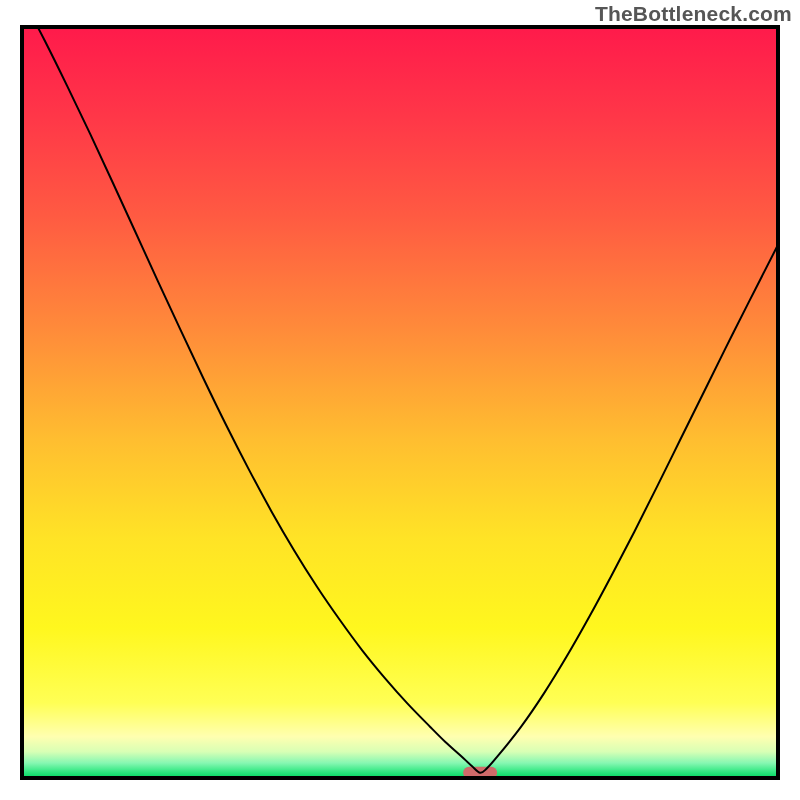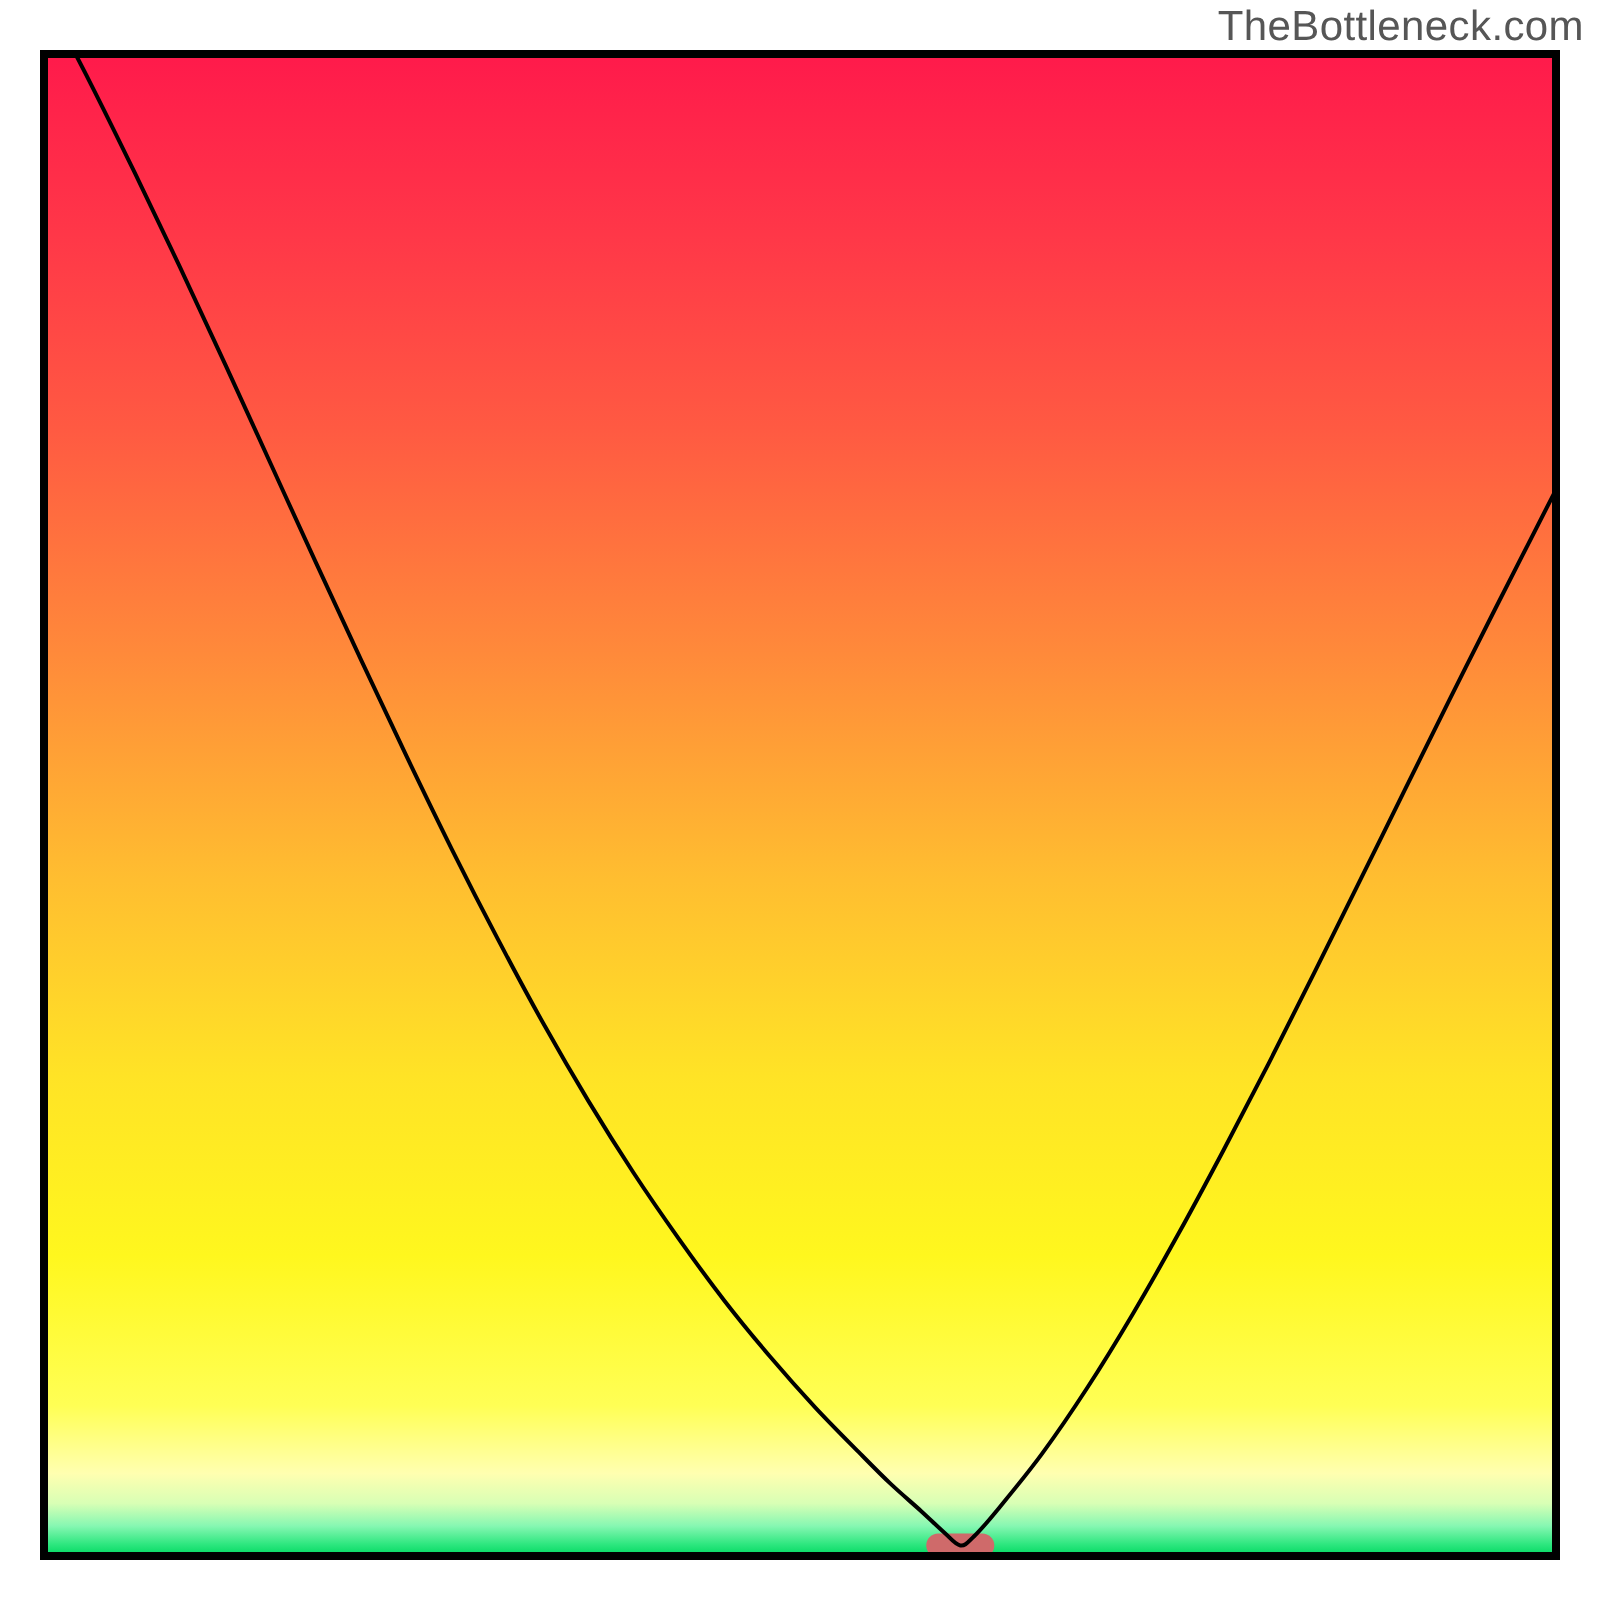--- a/index.html
+++ b/index.html
@@ -14,21 +14,21 @@
   .chart-container {
     position: relative;
     width: 800px;
     height: 800px;
   }
   .watermark {
     position: absolute;
     top: 2px;
     right: 8px;
     font-size: 21px;
-    font-weight: 400;
+    font-weight: 700;
     color: #565656;
     letter-spacing: 0.2px;
     z-index: 5;
   }
   svg.plot {
     position: absolute;
     left: 0;
     top: 0;
     width: 800px;
     height: 800px;

